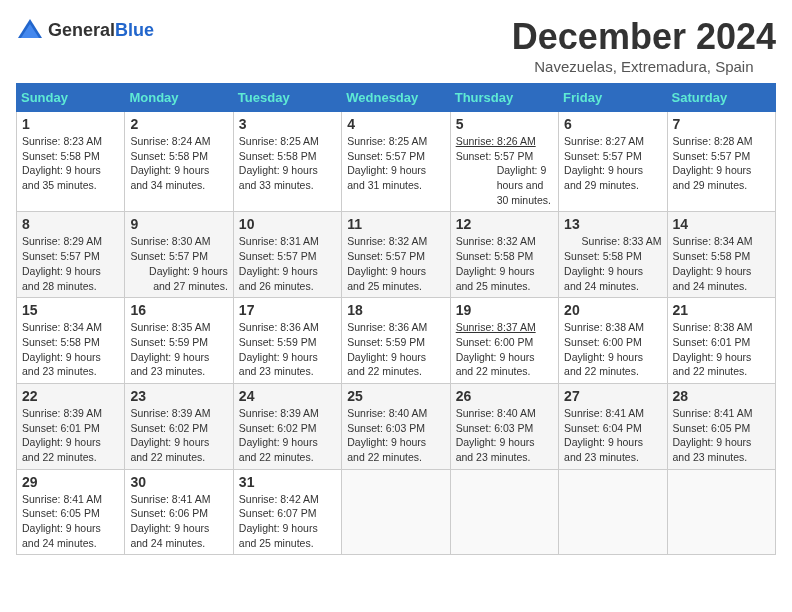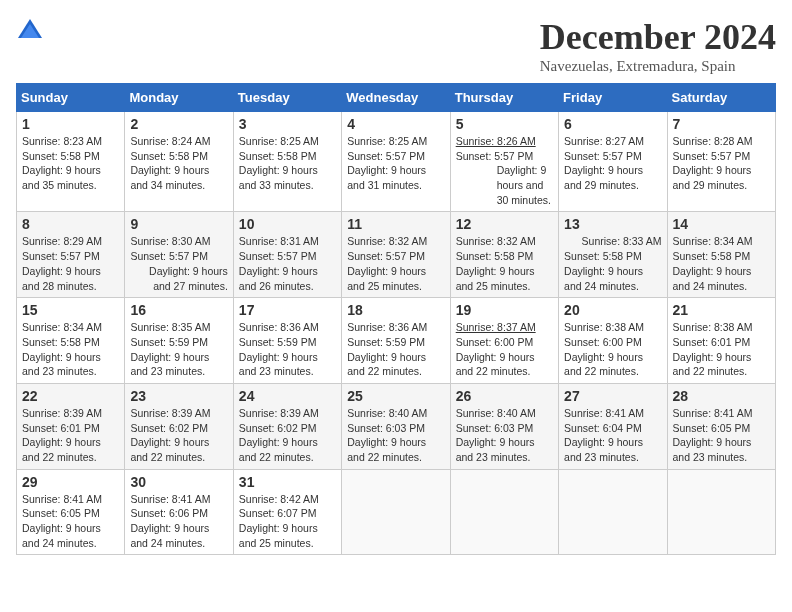--- a/index.html
+++ b/index.html
@@ -29,40 +29,39 @@
     .logo-text-blue {
       font-size: 18px;
       font-weight: bold;
       color: #2266cc;
     }
     .logo-icon {
       width: 28px;
       height: 28px;
     }
     .title-area {
-      text-align: left;
-      font-family: Liberation Serif, serif;
+      text-align: center;
     }
     .month-title {
       font-size: 36px;
       font-weight: bold;
       color: #333;
     }
     .subtitle {
       font-size: 15px;
       color: #555;
     }
     table {
       width: 100%;
       border-collapse: collapse;
       table-layout: fixed;
     }
     thead tr th {
       background-color: #2d6cc0;
-      color: #ffffff;
+      color: #5eead4;
       font-size: 13px;
       font-weight: bold;
       padding: 6px 4px;
       text-align: left;
       border: 1px solid #2d6cc0;
     }
     tbody tr td {
       border: 1px solid #ccc;
       vertical-align: top;
       padding: 4px 5px;
@@ -89,20 +88,23 @@
   </style>
 </head>
 <body>
 
 <div class="header-area">
   <div class="logo">
     <svg class="logo-icon" viewBox="0 0 28 28">
       <polygon points="14,3 26,22 2,22" fill="#2266cc"></polygon>
       <polygon points="14,8 23,22 5,22" fill="#4488ee"></polygon>
     </svg>
+    <div>
+      <span class="logo-text-general">General</span><span class="logo-text-blue">Blue</span>
+    </div>
   </div>
   <div class="title-area">
     <div class="month-title">December 2024</div>
     <div class="subtitle">Navezuelas, Extremadura, Spain</div>
   </div>
 </div>
 
 <table>
   <thead>
     <tr id="thead-row">

